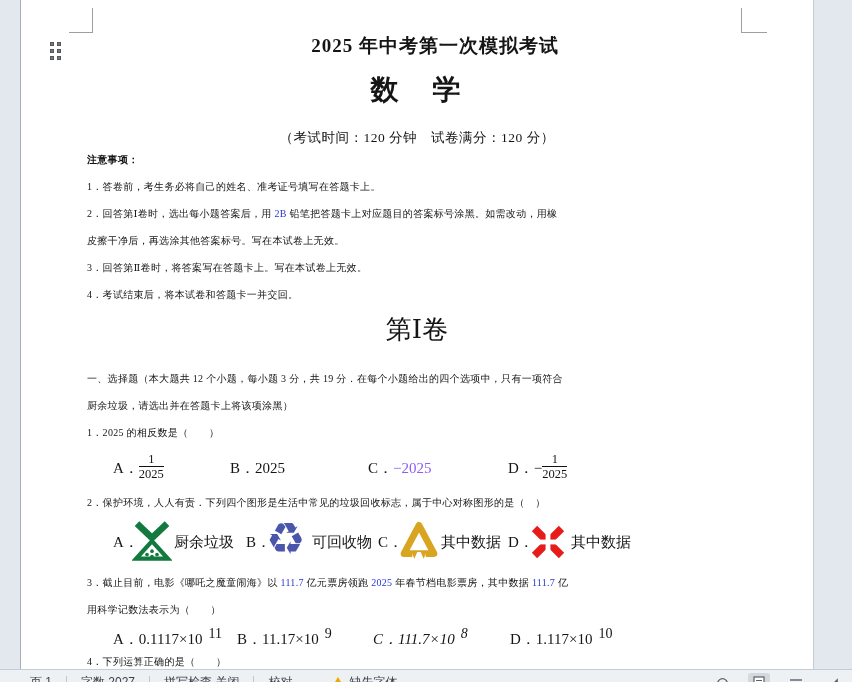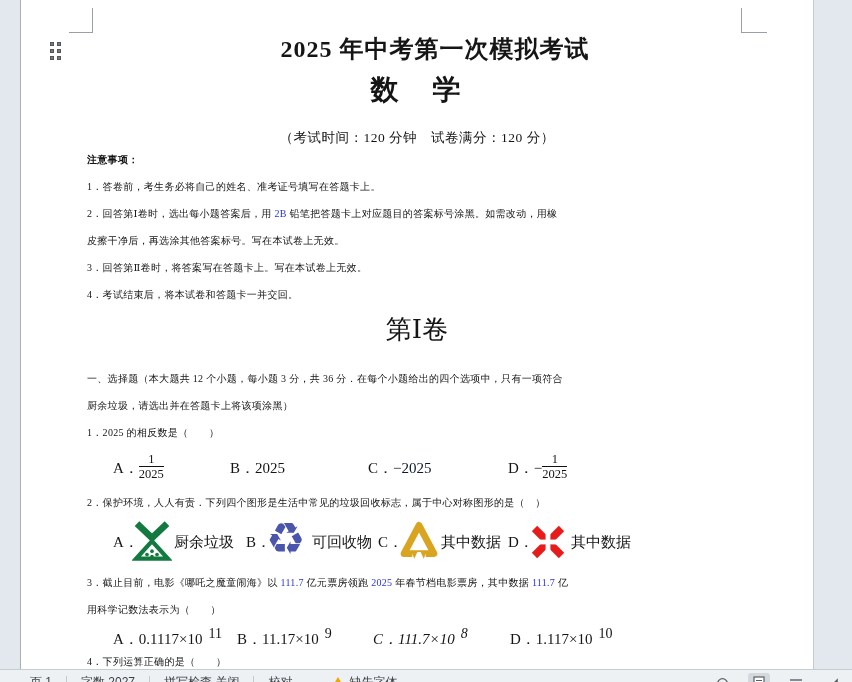--- a/index.html
+++ b/index.html
@@ -10,28 +10,28 @@
     font-family:"Liberation Serif","DejaVu Serif",serif;
     color:#151515;
   }
   .page {
     position:absolute; left:20px; top:0; width:794px; height:670px;
     background:#ffffff;
     border-left:1px solid #a8aeb6; border-right:1px solid #c6ccd2;
   }
   .abs { position:absolute; white-space:nowrap; }
   .center { left:0; width:100%; text-align:center; }
-  .doc-title { font-size:24px; font-weight:bold; letter-spacing:1px;padding-left:36px; }
+  .doc-title { font-size:19px; font-weight:bold; letter-spacing:1px;padding-left:36px; }
   .doc-subject { font-size:28px; font-weight:bold; letter-spacing:3px; }
   .exam-info { font-size:13.5px; letter-spacing:0.5px; }
   .body-line { font-size:10px; letter-spacing:0.3px; }
   .bold { font-weight:bold; }
   .section-head { font-size:26px; }
   .hl-blue { color:#2936d4; }
-  .red { color:#0f172a;text-align:right; }
+  .red { color:#8b5cf6;text-align:right; }
   .opt-label { font-size:15px; }
   .opt-row { display:flex; align-items:center; }
   .frac { display:inline-block; vertical-align:middle; text-align:center;
           font-size:12.5px; line-height:1.15; margin-top:-3px; }
   .frac .fnum { display:block; border-bottom:1px solid #111; padding:0 2px; }
   .frac .fden { display:block; }
   sup.sci { font-size:14px; vertical-align:super; line-height:0;margin-left:6px; }
   
   .crop-tl { position:absolute; border-right:1px solid #9aa0a6; border-bottom:1px solid #9aa0a6; }
   .crop-tr { position:absolute; border-left:1px solid #9aa0a6; border-bottom:1px solid #9aa0a6; }
@@ -86,21 +86,21 @@
   <div class="abs center exam-info" style="top:129px;">（考试时间：120 分钟　试卷满分：120 分）</div>
 
   <div class="abs body-line bold" style="left:66px; top:153px;">注意事项：</div>
   <div class="abs body-line" style="left:66px; top:180px;">1．答卷前，考生务必将自己的姓名、准考证号填写在答题卡上。</div>
   <div class="abs body-line" style="left:66px; top:207px;text-align:right;"><span>2．回答第Ⅰ卷时，选出每小题答案后，用 </span><span class="hl-blue">2B</span><span> 铅笔把答题卡上对应题目的答案标号涂黑。如需改动，用橡</span></div>
   <div class="abs body-line" style="left:66px; top:234px;">皮擦干净后，再选涂其他答案标号。写在本试卷上无效。</div>
   <div class="abs body-line" style="left:66px; top:261px;">3．回答第Ⅱ卷时，将答案写在答题卡上。写在本试卷上无效。</div>
   <div class="abs body-line" style="left:66px; top:288px;">4．考试结束后，将本试卷和答题卡一并交回。</div>
 
   <div class="abs center section-head" style="top:312px;">第Ⅰ卷</div>
-  <div class="abs body-line" style="left:66px; top:372px;">一、选择题（本大题共 12 个小题，每小题 3 分，共 36 分．在每个小题给出的四个选项中，只有一项符合</div>
+  <div class="abs body-line" style="left:66px; top:372px;">一、选择题（本大题共 12 个小题，每小题 3 分，共 19 分．在每个小题给出的四个选项中，只有一项符合</div>
   <div class="abs body-line" style="left:66px; top:399px;">厨余垃圾，请选出并在答题卡上将该项涂黑）</div>
 
   <div class="abs body-line" style="left:66px; top:426px;">1．2025 的相反数是（　　）</div>
   <div class="abs" style="left:0; top:448px; width:100%; height:40px;">
     <div class="abs opt-row" style="left:92px; top:0; height:40px;">
       <span class="opt-label">A．</span>
       <span class="frac">
           <span class="fnum">1</span>
           <span class="fden">2025</span>
         </span>

